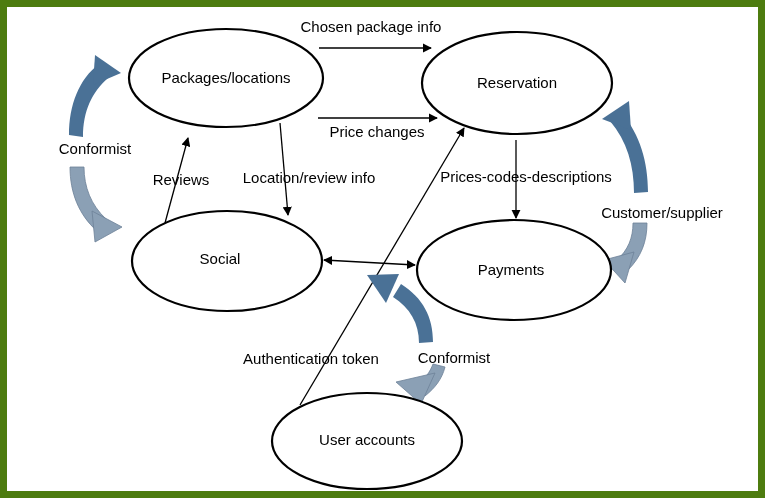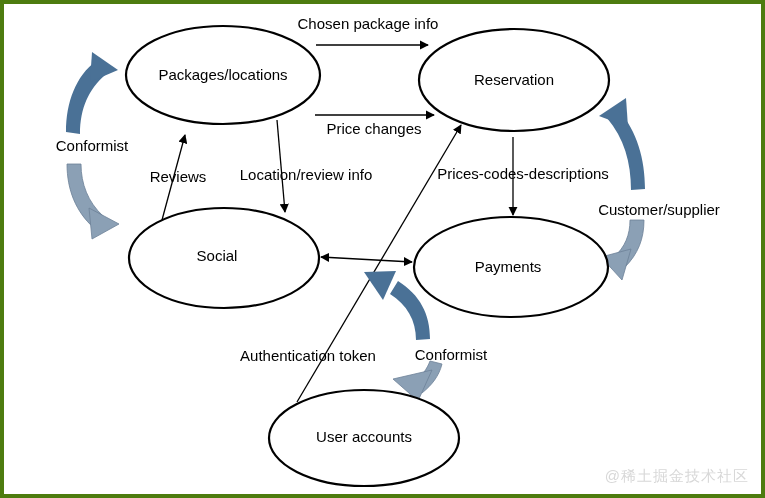--- a/index.html
+++ b/index.html
@@ -6,21 +6,21 @@
     margin: 0;
     padding: 0;
     background: #ffffff;
   }
   #canvas-wrap {
     position: relative;
     width: 765px;
     height: 498px;
     background: #ffffff;
     box-sizing: border-box;
-    border: 4px solid #4d7c0f;
+    border: 7px solid #4d7c0f;
     overflow: hidden;
     font-family: "Liberation Sans", sans-serif;
   }
   #diagram-svg {
     position: absolute;
     left: 0;
     top: 0;
     width: 765px;
     height: 498px;
     display: block;
@@ -175,15 +175,14 @@
       <text class="node-label" x="504" y="264">Payments</text>
     </g>
 
     <g>
       <ellipse class="node-ellipse" cx="360" cy="434" rx="95" ry="48"></ellipse>
       <text class="node-label" x="360" y="434">User accounts</text>
     </g>
 
   </svg>
 
-  <div class="watermark">@稀土掘金技术社区</div>
 
 </div>
 
 </body></html>

